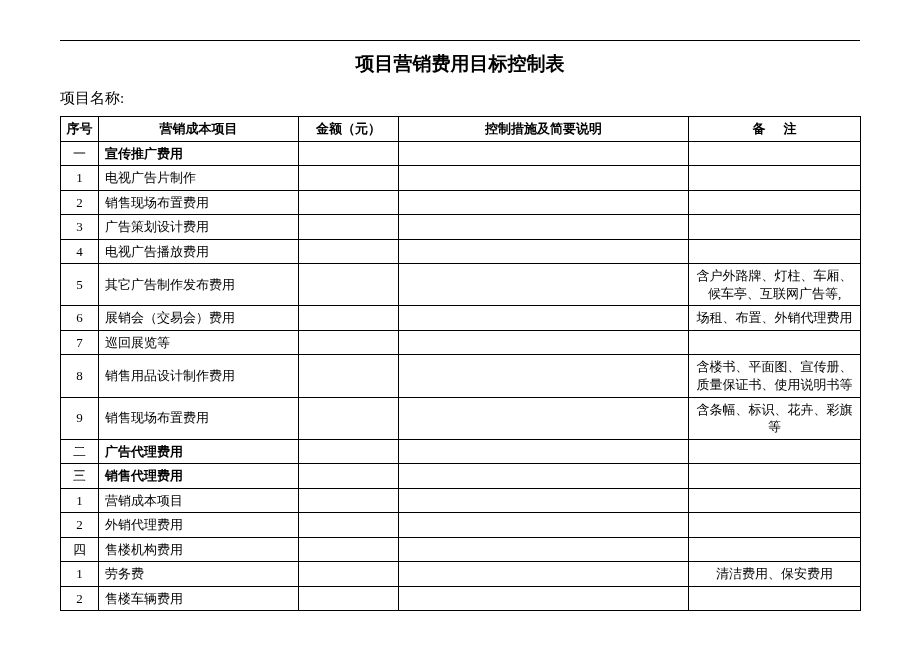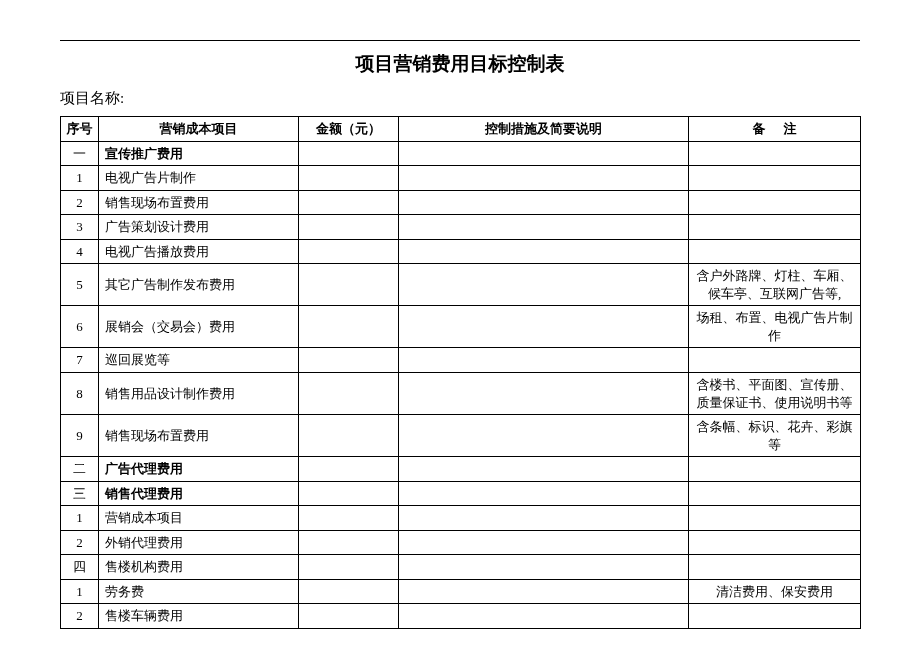--- a/index.html
+++ b/index.html
@@ -124,21 +124,21 @@
           <td class="item">其它广告制作发布费用</td>
           <td class="amount"></td>
           <td class="control"></td>
           <td class="remark">含户外路牌、灯柱、车厢、候车亭、互联网广告等,</td>
         </tr>
         <tr>
           <td class="seq">6</td>
           <td class="item">展销会（交易会）费用</td>
           <td class="amount"></td>
           <td class="control"></td>
-          <td class="remark">场租、布置、电视广告片制作</td>
+          <td class="remark">场租、布置、外销代理费用</td>
         </tr>
         <tr>
           <td class="seq">7</td>
           <td class="item">巡回展览等</td>
           <td class="amount"></td>
           <td class="control"></td>
           <td class="remark"></td>
         </tr>
         <tr>
           <td class="seq">8</td>

